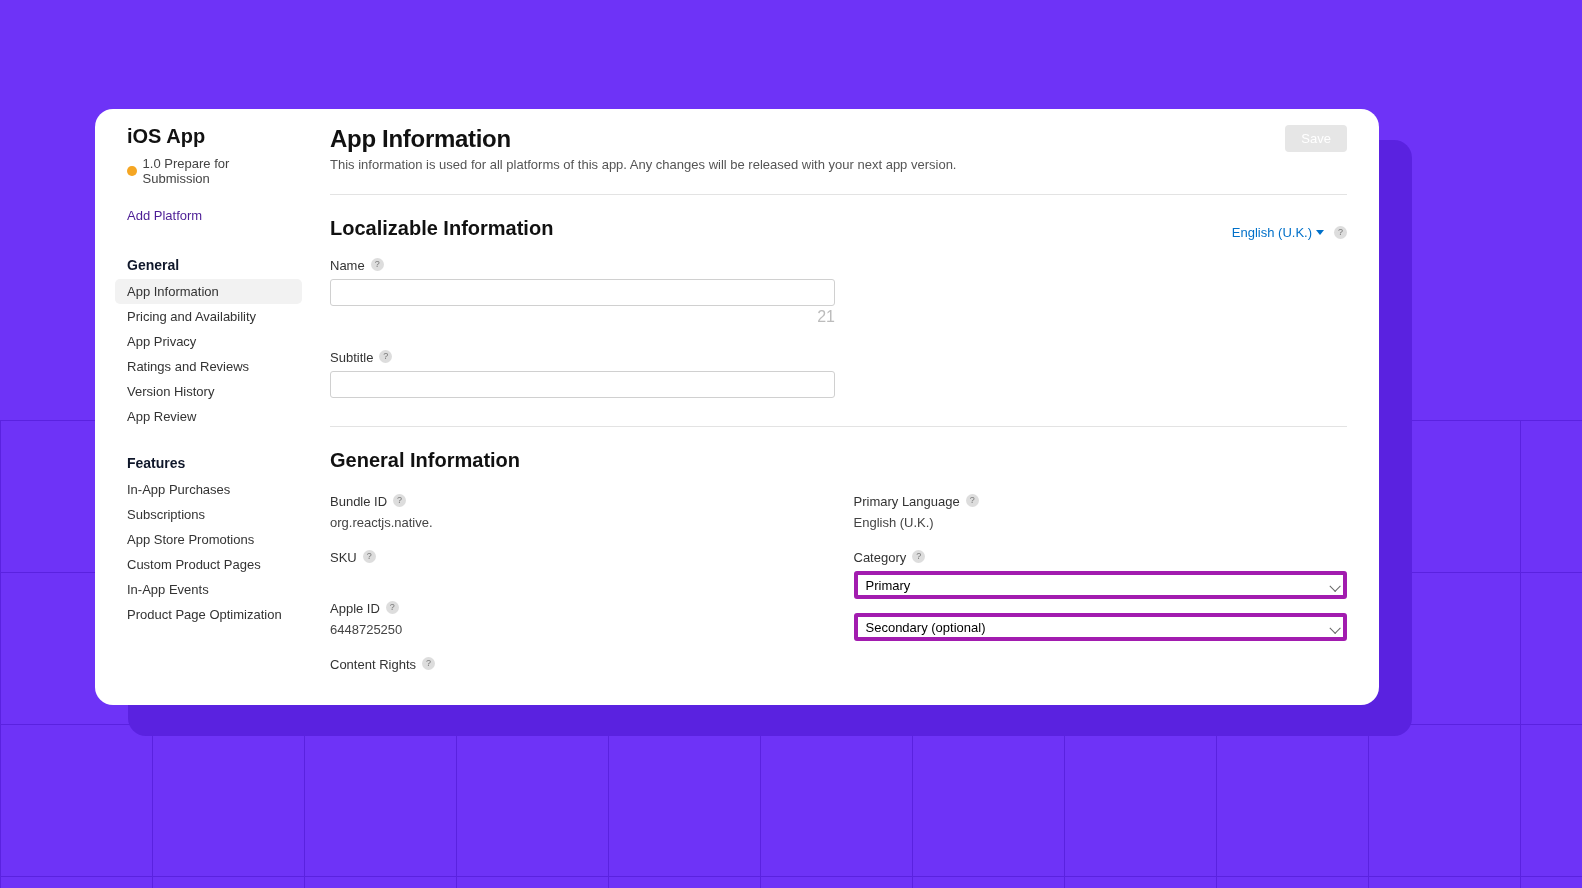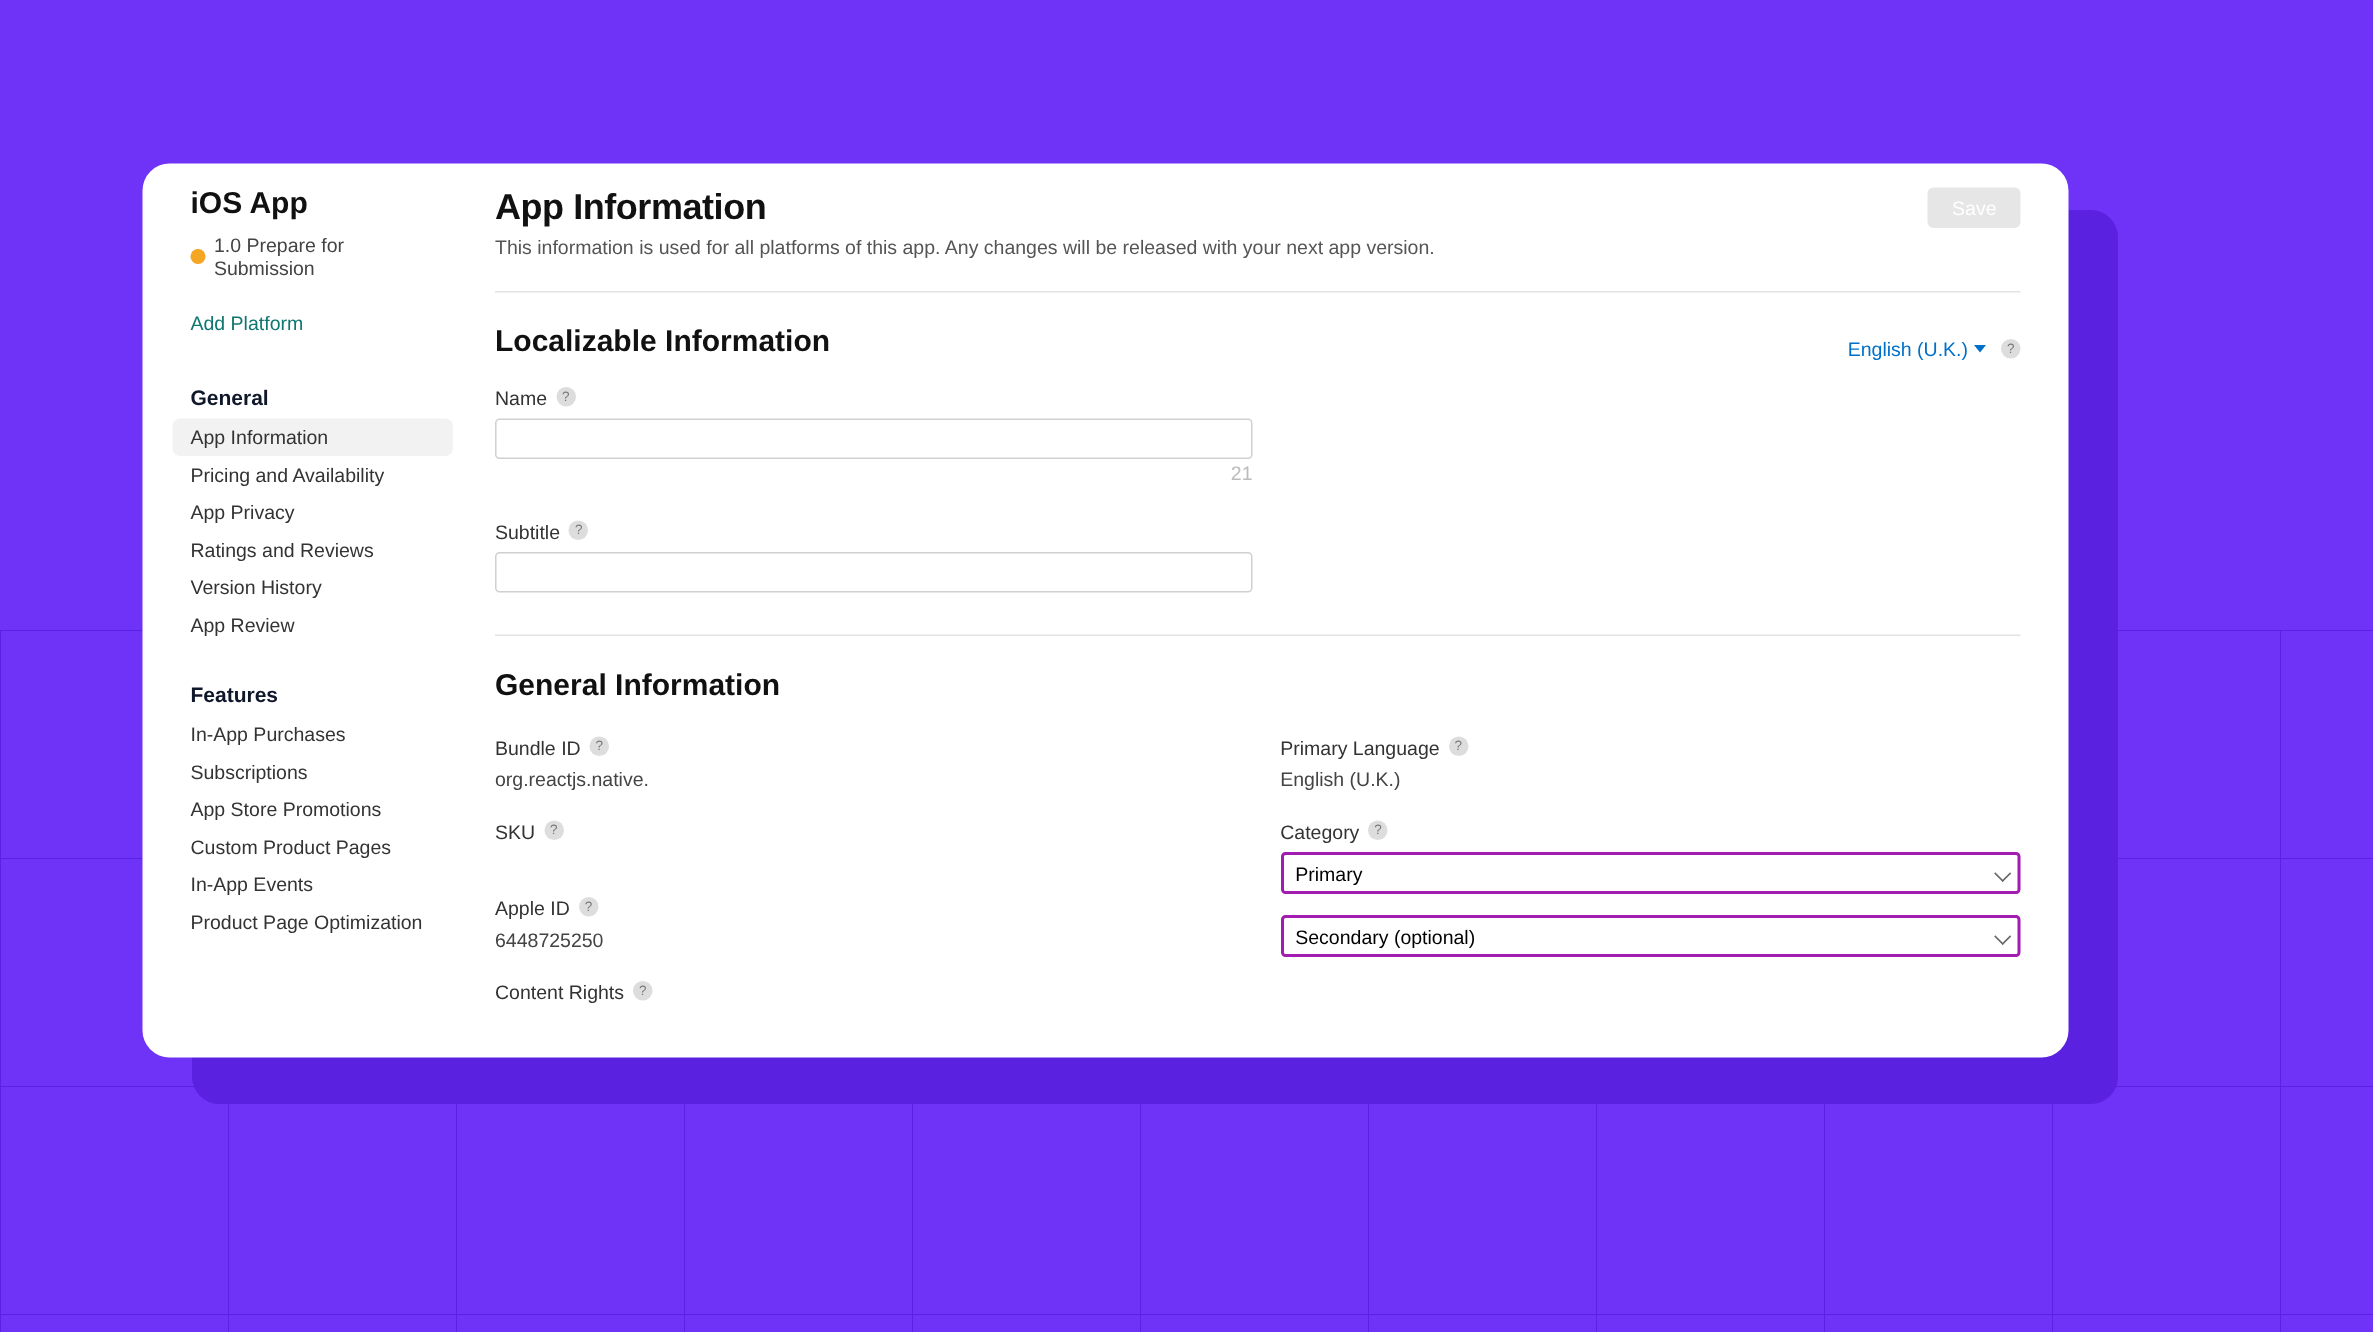--- a/index.html
+++ b/index.html
@@ -60,21 +60,21 @@
   }
   .status-dot {
     width: 10px; height: 10px;
     background: #f5a623;
     border-radius: 50%;
   }
   .sb-link-blue {
     display: block;
     padding: 8px 16px 8px 32px;
     font-size: 13px;
-    color: #0f766e;
+    color: #4c1d95;
     text-decoration: none;
   }
   .sb-group-title {
     padding: 26px 16px 6px 32px;
     font-weight: 600;
     font-size: 14px;
     color: #0f172a;
   }
   .sb-item {
     display: block;
@@ -181,41 +181,41 @@
     width: 505px;
     height: 27px;
     border: 1px solid #d0d0d0;
     border-radius: 3px;
     padding: 0 8px;
     font-size: 13px;
   }
   .char-count {
     width: 505px;
     text-align: right;
-    font-size: 13px;
+    font-size: 16px;
     color: #bcbcbc;
     margin-top: 2px;
   }
 
   .gen-cols {
     display: flex;
     gap: 30px;
     margin-top: 4px;
   }
   .gen-col { flex: 1; }
   .gen-value {
     font-size: 13px;
     color: #444;
     margin-top: 6px;
   }
   .select {
     margin-top: 6px;
     width: 100%;
     height: 28px;
-    border: 2px solid #a21caf;
+    border: 4px solid #a21caf;
     border-radius: 3px;
     background: #fff;
     font-size: 13px;
     padding: 0 28px 0 8px;
     appearance: none;
     position: relative;
   }
   .select-wrap {
     position: relative;
   }

